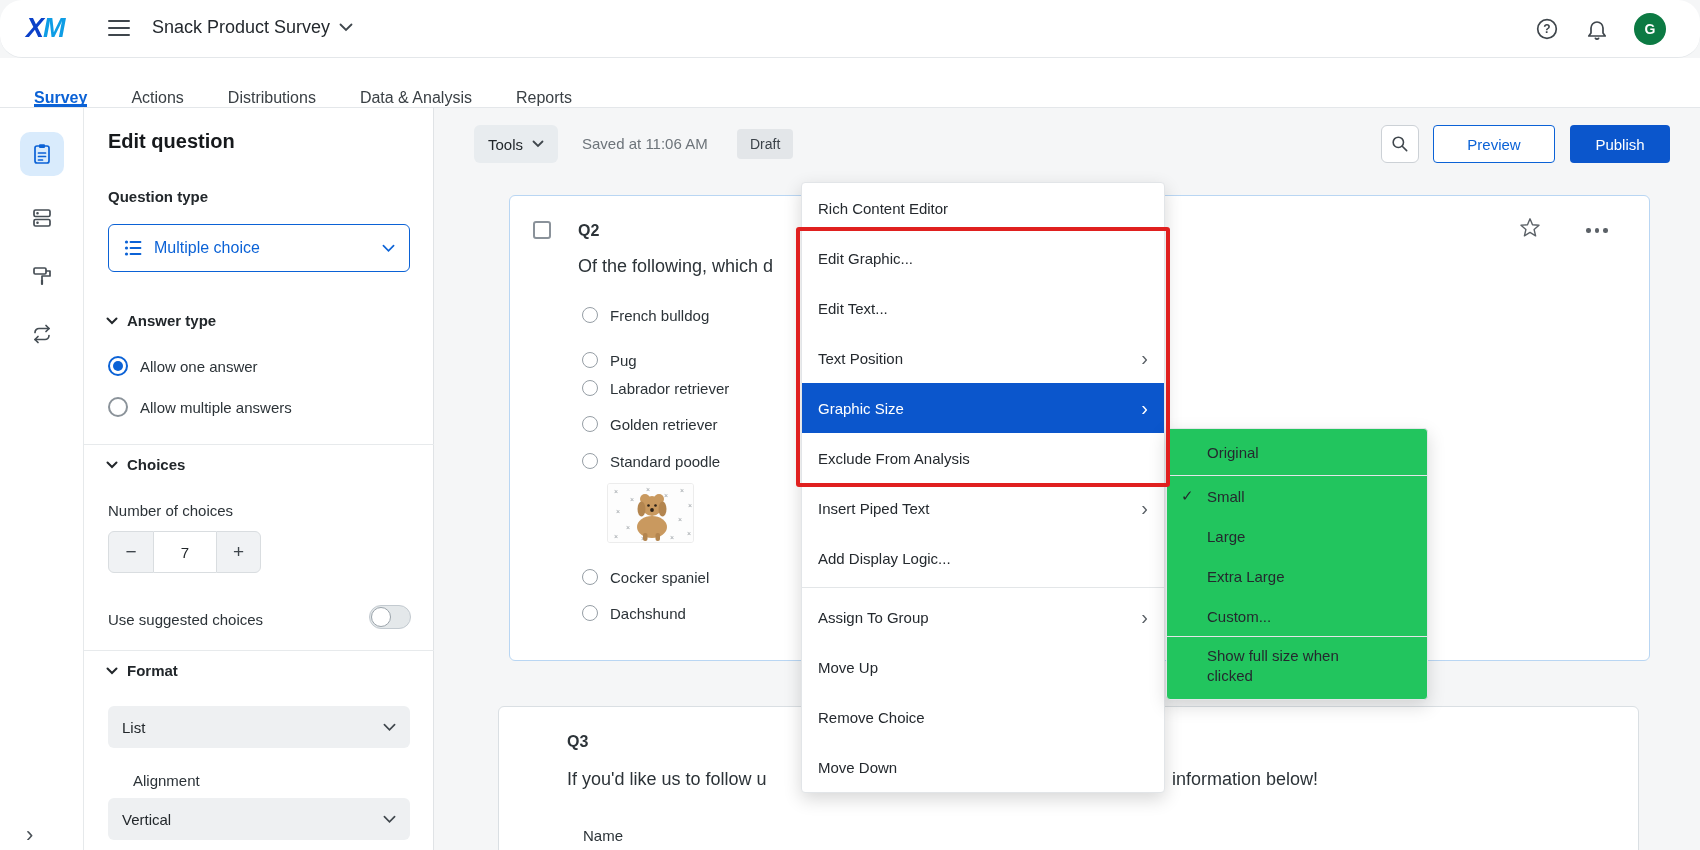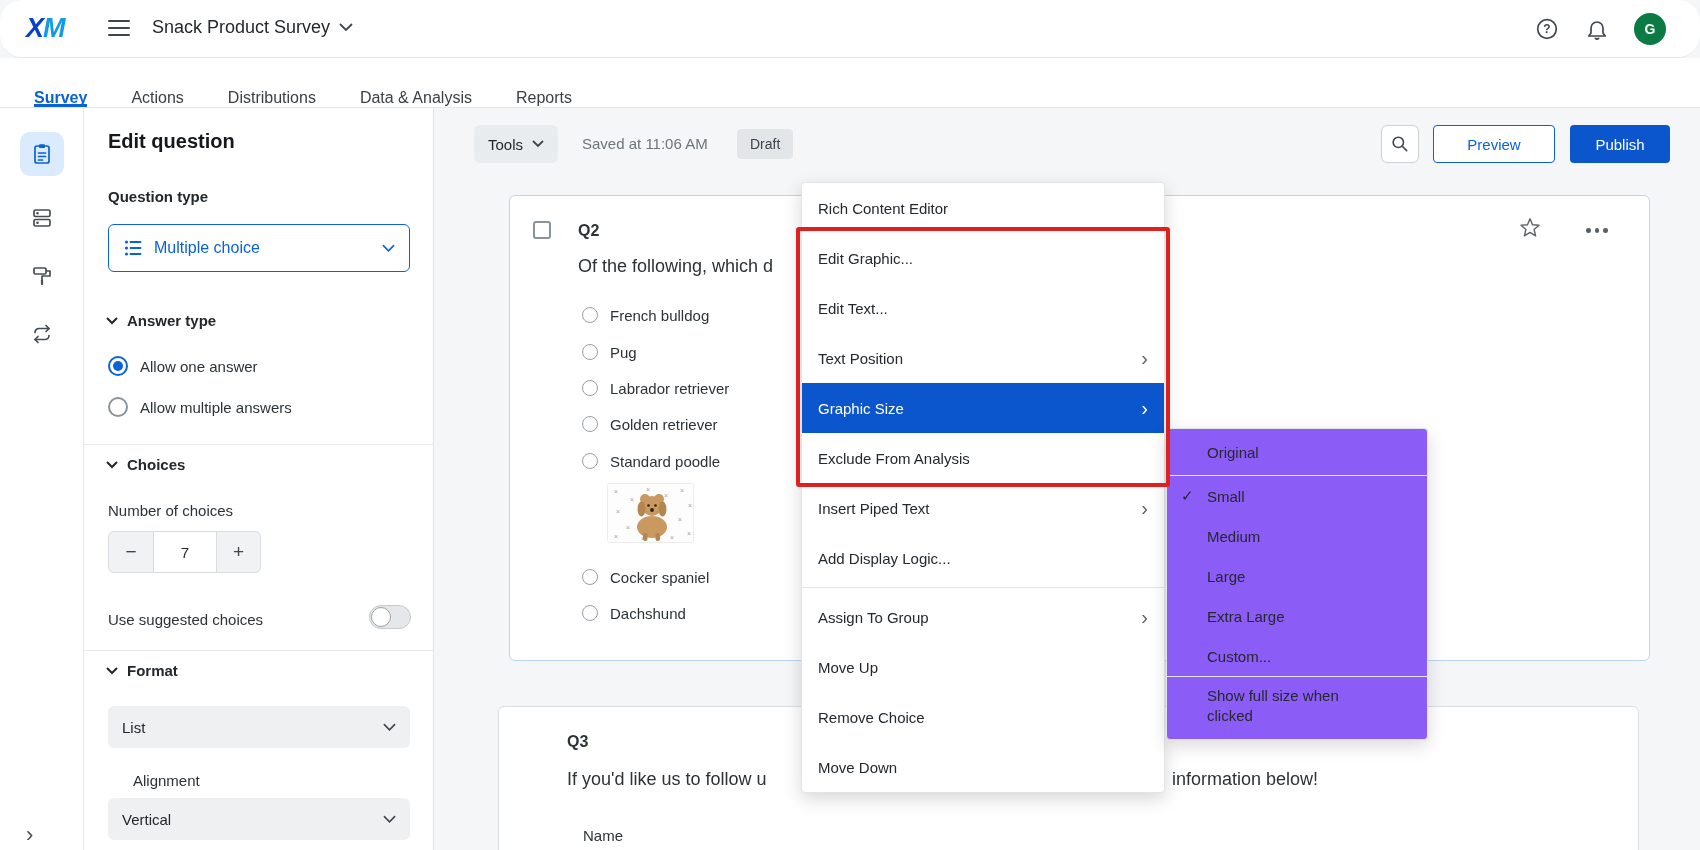--- a/index.html
+++ b/index.html
@@ -75,21 +75,21 @@
   
   .cmenu { position:absolute; left:801px; top:182px; width:364px; background:#fff; border:1px solid #e2e5e8; border-radius:4px; box-shadow:0 6px 18px rgba(0,0,0,.16); z-index:50; }
   .mi { height:50px; display:flex; align-items:center; padding:10px 16px; font-size:15px; color:#24292e; cursor:pointer; }
   .mi .mi-label { flex:1; }
   .mi .mi-chev { color:#5b6167; font-size:20px; line-height:1; }
   .mi.hl { background:#0b56cc; color:#fff; }
   .mi.hl .mi-chev { color:#fff; }
   .menu-div { height:1px; background:#e3e6e8; margin:4px 0; }
 
   
-  .smenu { position:absolute; left:1166px; top:428px; width:262px; background:#8b5cf6; border:1px solid #e2e5e8; border-radius:4px; box-shadow:0 6px 18px rgba(0,0,0,.15); z-index:55; }
+  .smenu { position:absolute; left:1166px; top:428px; width:262px; background:#22c55e; border:1px solid #e2e5e8; border-radius:4px; box-shadow:0 6px 18px rgba(0,0,0,.15); z-index:55; }
   .smi { min-height:40px; display:flex; align-items:center; padding:0 14px 0 40px; font-size:15px; color:#24292e; position:relative; cursor:pointer; }
   .smi.first { min-height:46px; }
   .smi .check { position:absolute; left:14px; color:#24292e; font-size:15px; }
   .smi.wrap { padding:9px 14px 12px 40px; align-items:flex-start; }
   .smi.wrap .smi-label { display:block; width:160px; line-height:1.35; }
 
   
   .redbox { position:absolute; left:796px; top:227px; width:374px; height:260px; border:4px solid #e0201f; border-radius:3px; z-index:70; pointer-events:none; }
 
   svg { display:block; }
@@ -284,21 +284,21 @@
 
   <div class="qcard q2">
     <div class="qcheck"></div>
     <div class="qid">Q2</div>
     <div class="qtext" style="left:68px; top:60px;">Of the following, which d</div>
 
     <div class="choice-row" style="top:107px;">
         <span class="c-radio"></span>
         <span class="c-label">French bulldog</span>
       </div>
-    <div class="choice-row" style="top:144px;">
+    <div class="choice-row" style="top:152px;">
         <span class="c-radio"></span>
         <span class="c-label">Pug</span>
       </div>
     <div class="choice-row" style="top:180px;">
         <span class="c-radio"></span>
         <span class="c-label">Labrador retriever</span>
       </div>
     <div class="choice-row" style="top:216px;">
         <span class="c-radio"></span>
         <span class="c-label">Golden retriever</span>
@@ -415,23 +415,20 @@
   <div class="smenu">
     <div class="smi first">
         <span class="smi-label">Original</span>
       </div>
     <div class="menu-div" style="margin:0;"></div>
     <div class="smi">
         <span class="check">✓</span>
         <span class="smi-label">Small</span>
       </div>
     <div class="smi">
-        <span class="smi-label">Medium</span>
-      </div>
-    <div class="smi">
         <span class="smi-label">Large</span>
       </div>
     <div class="smi">
         <span class="smi-label">Extra Large</span>
       </div>
     <div class="smi">
         <span class="smi-label">Custom...</span>
       </div>
     <div class="menu-div" style="margin:0;"></div>
     <div class="smi wrap">

